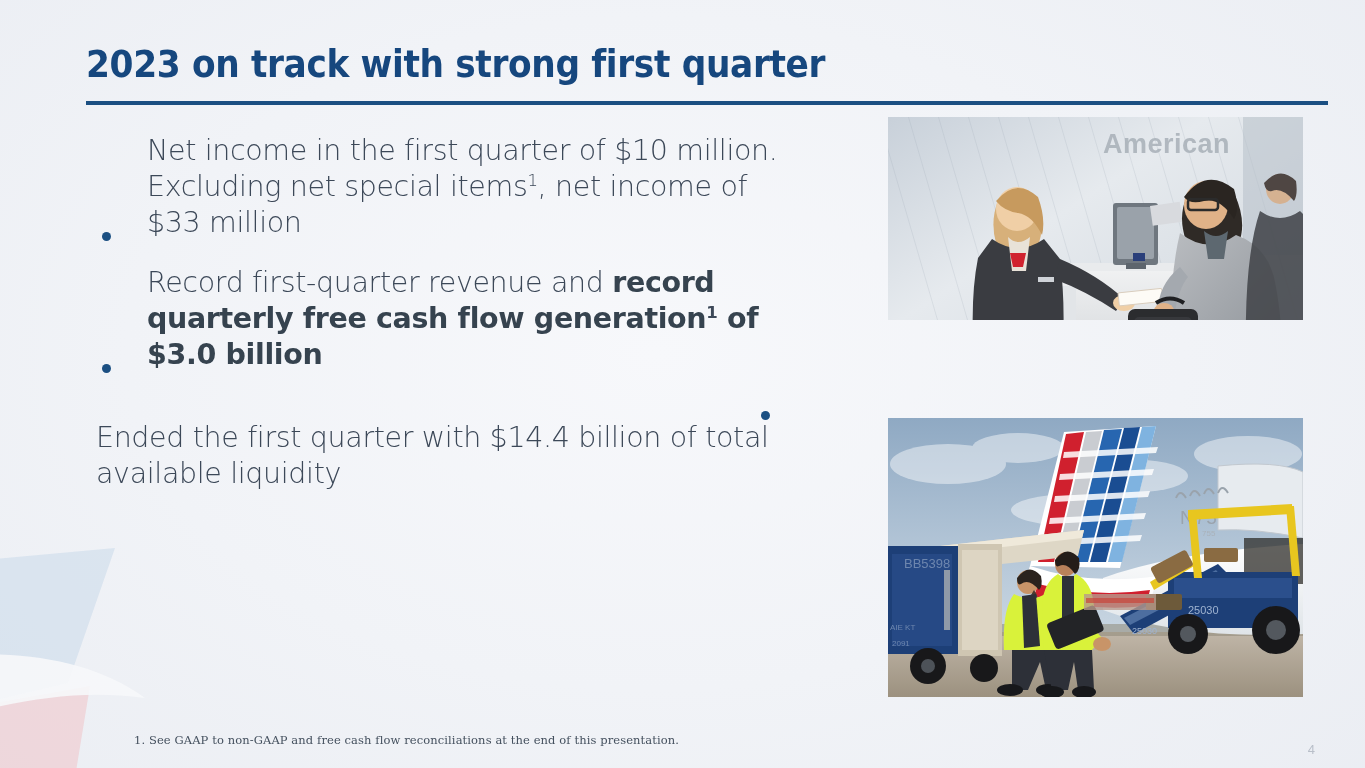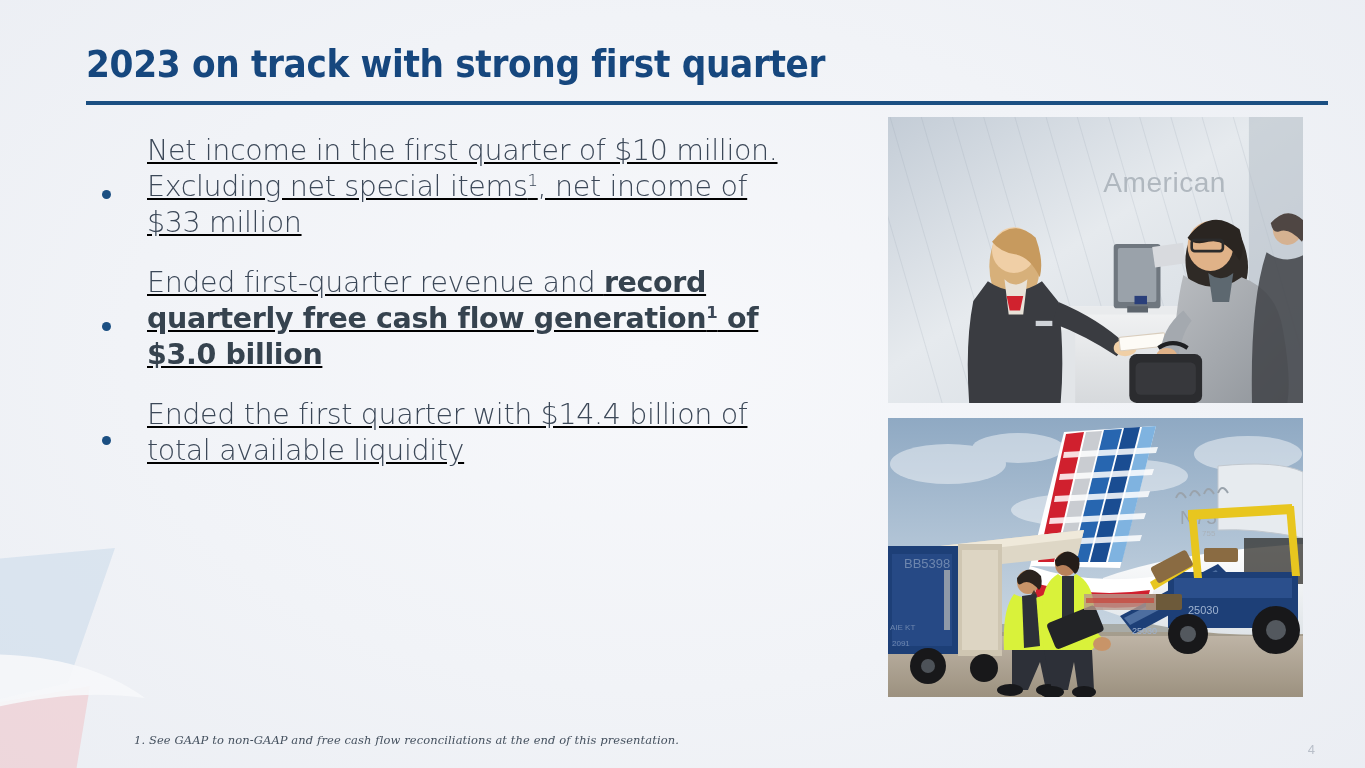--- a/index.html
+++ b/index.html
@@ -18,45 +18,45 @@
   .slide-title{
     font-family:"DejaVu Sans", sans-serif;
     font-size:37px;font-weight:bold;letter-spacing:-0.4px;
     color:#16477e;line-height:1.15;margin:0;
     transform:scaleX(.93);transform-origin:left center;white-space:nowrap;
   }
   .title-rule{margin-top:14px;height:4px;background:#1b4f82;width:100%;}
 
   
   .bullets{position:absolute;left:96px;top:133px;width:710px;}
-  .bullet{display:flex;align-items:center;margin-bottom:24px;text-decoration:underline;}
-  .bullet:last-child{margin-bottom:0;}
+  .bullet{display:flex;align-items:flex-end;margin-bottom:24px;}
+  .bullet:last-child{margin-bottom:0;flex-direction:column;}
   .dot{flex:0 0 auto;width:9px;height:9px;border-radius:50%;background:#1b4f82;margin:14px 36px 0 6px;}
   .btext{
     flex:1 1 auto;color:#3c4858;font-size:28.5px;line-height:36px;
     font-family:"DejaVu Sans", sans-serif;font-weight:300;
     letter-spacing:-0.35px;
   }
   .btext b{font-weight:bold;color:#36434f;}
   sup{font-size:.58em;vertical-align:super;line-height:0;}
 
   
   .footnote{
     position:absolute;left:134px;top:733px;
-    font-family:"DejaVu Serif", serif;font-style:italic;
+    font-family:"DejaVu Serif", serif;
     font-size:11.5px;color:#44505e;letter-spacing:.1px;
   }
   .page-number{
     position:absolute;right:50px;top:742px;
     font-size:13px;color:#b9bfc9;font-family:"Liberation Sans", sans-serif;
   }
 
   
   .photo{position:absolute;overflow:hidden;background:#cfd6de;}
-  #photo-checkin{left:888px;top:117px;width:415px;height:286px;}
+  #photo-checkin{left:888px;top:117px;width:415px;height:203px;font-weight:bold;}
   #photo-ramp{left:888px;top:418px;width:415px;height:279px;}
   .photo svg{display:block;width:100%;height:100%;}
 </style>
 </head>
 <body>
 
 <svg class="flag-watermark" viewBox="0 0 300 300">
   <path d="M10 55 L175 40 L128 175 L0 205 Z" fill="#bcd2e6" opacity=".75"></path>
   <path d="M0 205 L150 178 L130 300 L0 300 Z" fill="#f0b9bd" opacity=".8"></path>
   <path d="M-10 150 C70 140 150 150 205 190 C130 180 70 195 -10 215 Z" fill="#ffffff" opacity=".9"></path>
@@ -67,21 +67,21 @@
   <div class="title-rule"></div>
 </div>
 
 <div class="bullets" id="bullet-list">
     <div class="bullet">
       <span class="dot"></span>
       <div class="btext"><span>Net income in the first quarter of $10 million. Excluding net special items</span><sup>1</sup><span>, net income of $33 million</span></div>
     </div>
     <div class="bullet">
       <span class="dot"></span>
-      <div class="btext"><span>Ended first-quarter revenue and </span><b>record quarterly free cash flow generation</b><sup style="font-weight: bold;">1</sup><b> of $3.0 billion</b></div>
+      <div class="btext"><span>Record first-quarter revenue and </span><b>record quarterly free cash flow generation</b><sup style="font-weight: bold;">1</sup><b> of $3.0 billion</b></div>
     </div>
     <div class="bullet">
       <span class="dot"></span>
       <div class="btext"><span>Ended the first quarter with $14.4 billion of total available liquidity</span></div>
     </div>
   </div>
 
 <div class="footnote">1. See GAAP to non-GAAP and free cash flow reconciliations at the end of this presentation.</div>
 <div class="page-number">4</div>
 

